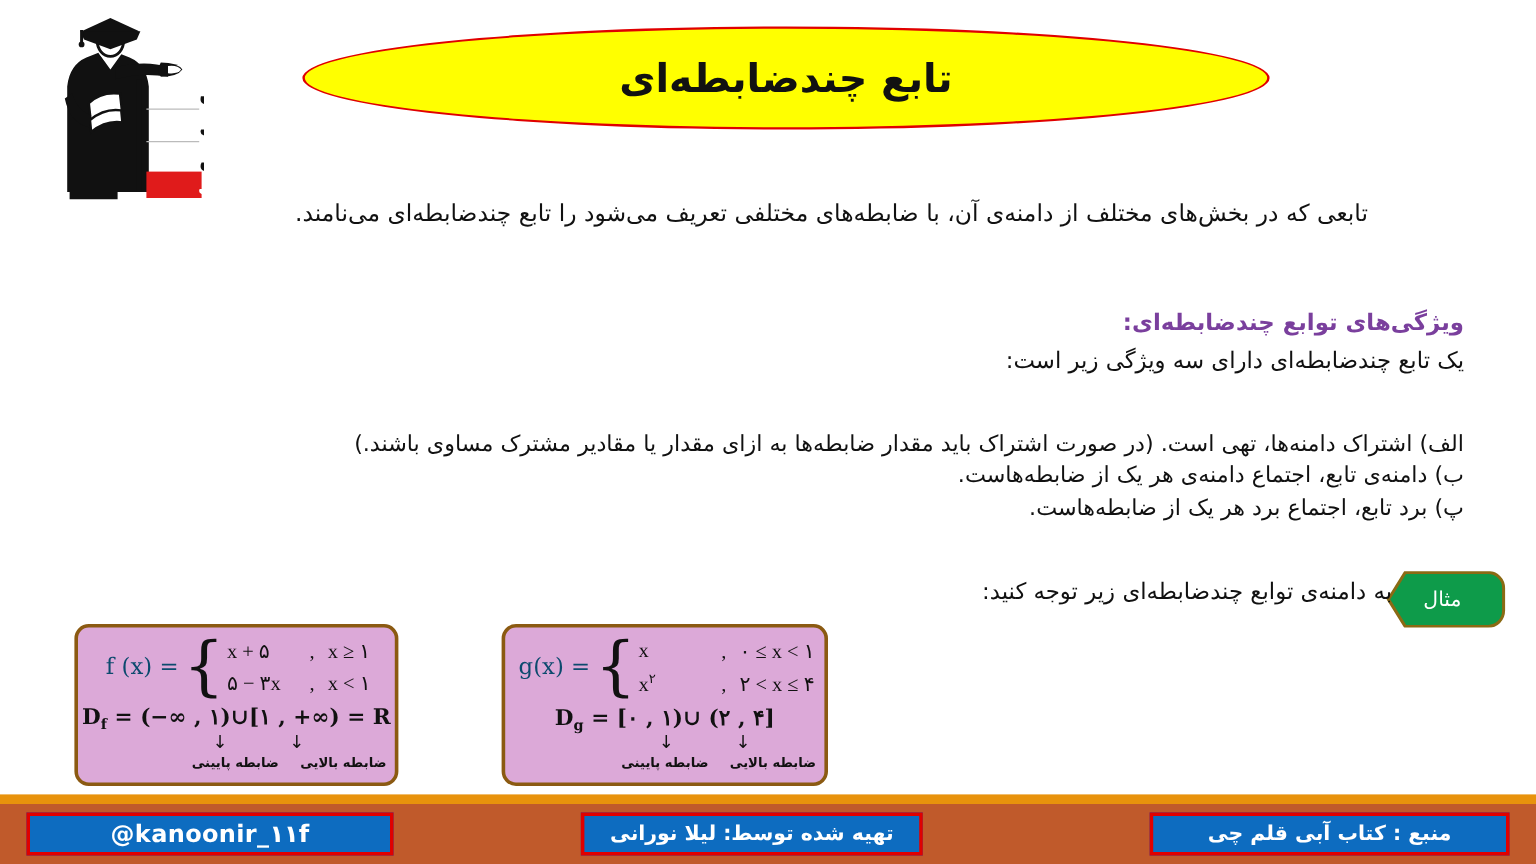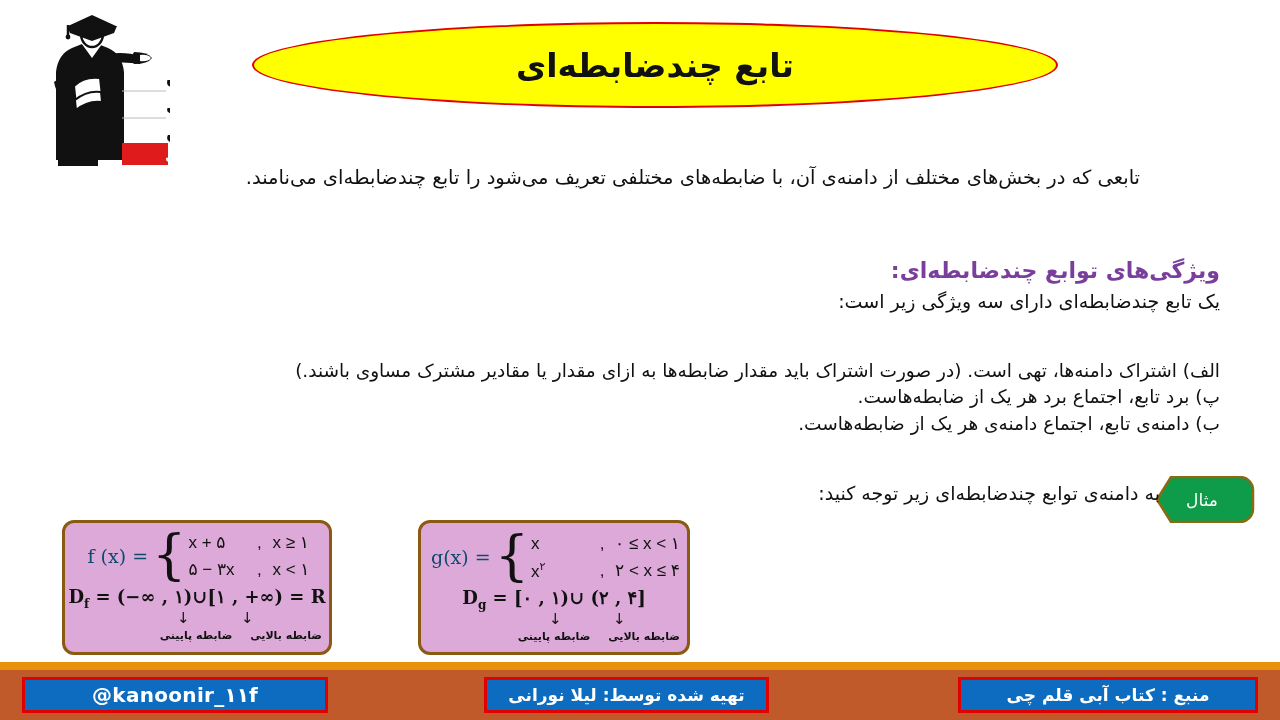--- a/index.html
+++ b/index.html
@@ -102,21 +102,21 @@
     color: #111111;
     line-height: 1.5;
   }
   .features-head {
     position: absolute;
     right: 60px;
     top: 258px;
     width: 1160px;
     text-align: right;
     direction: rtl;
-    font-size: 22px;
+    font-size: 19px;
     font-weight: bold;
     color: #7a3f9d;
   }
   .features-sub {
     position: absolute;
     right: 60px;
     top: 290px;
     width: 1160px;
     text-align: right;
     direction: rtl;
@@ -175,21 +175,21 @@
     line-height: 44px;
     font-family: "DejaVu Serif", "Liberation Serif", serif;
     color: #111111;
     margin: 0 2px 0 4px;
     transform: translateY(-1px);
   }
   .cases {
     display: flex;
     flex-direction: column;
     gap: 6px;
-    font-family: Liberation Sans, sans-serif;
+    font-family: Liberation Serif, serif;
     font-size: 17px;
     color: #111111;
   }
   .case-line {
     display: flex;
     align-items: baseline;
     white-space: nowrap;
   }
   .case-expr { min-width: 58px; display: inline-block; }
   .case-comma { width: 26px; text-align: center; }
@@ -318,22 +318,22 @@
   </div>
 
 
   <div class="def-text">تابعی که در بخش‌های مختلف از دامنه‌ی آن، با ضابطه‌های مختلفی تعریف می‌شود را تابع چندضابطه‌ای می‌نامند.</div>
 
   <div class="features-head">ویژگی‌های توابع چندضابطه‌ای:</div>
   <div class="features-sub">یک تابع چندضابطه‌ای دارای سه ویژگی زیر است:</div>
 
   <div class="prop-list">
     <div>الف) اشتراک دامنه‌ها، تهی است. (در صورت اشتراک باید مقدار ضابطه‌ها به ازای مقدار یا مقادیر مشترک مساوی باشند.)</div>
+    <div>ب) دامنه‌ی تابع، اجتماع دامنه‌ی هر یک از ضابطه‌هاست.</div>
     <div>پ) برد تابع، اجتماع برد هر یک از ضابطه‌هاست.</div>
-    <div>ب) دامنه‌ی تابع، اجتماع دامنه‌ی هر یک از ضابطه‌هاست.</div>
   </div>
 
   <div class="badge badge-ex">
     <svg class="badge-shape" viewBox="0 0 100 47" preserveAspectRatio="none">
       <path d="M16 1 H85 a13 13 0 0 1 13 13 V33 a13 13 0 0 1 -13 13 H16 L2 23.5 Z" fill="#0e9b4a" stroke="#8b6a14" stroke-width="2.5"></path>
     </svg>
     <span class="badge-label">مثال</span>
   </div>
 
   <div class="example-line">به دامنه‌ی توابع چندضابطه‌ای زیر توجه کنید:</div>

